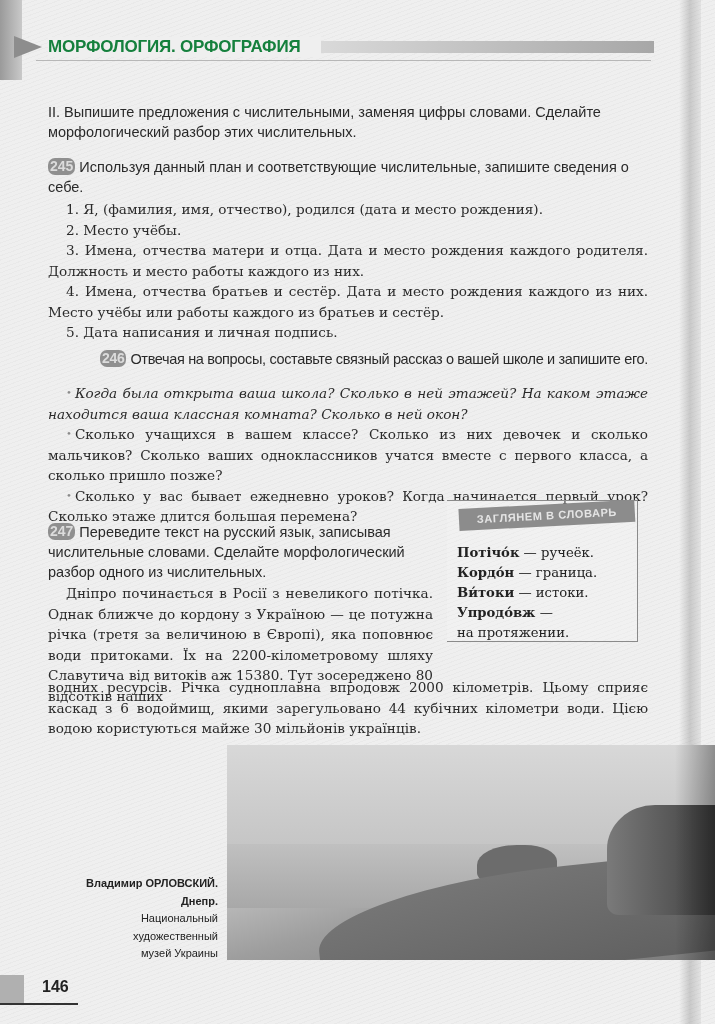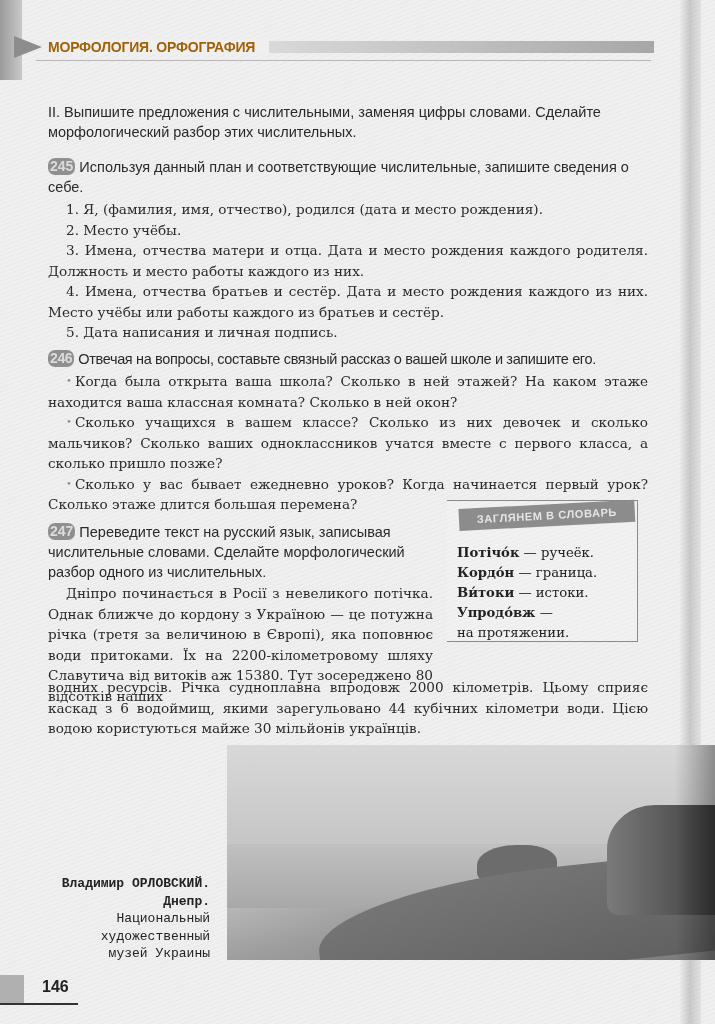--- a/index.html
+++ b/index.html
@@ -44,25 +44,25 @@
     .header .arrow {
       width: 0; height: 0;
       border-top: 11px solid transparent;
       border-bottom: 11px solid transparent;
       border-left: 28px solid #8d8d8d;
       margin-right: 6px;
     }
     .header .title {
       font-family: "Liberation Sans", sans-serif;
       font-weight: bold;
-      font-size: 14px;
+      font-size: 17px;
       letter-spacing: -0.2px;
-      color: #a16207;
+      color: #15803d;
       white-space: nowrap;
-      padding-right: 14px;
+      padding-right: 21px;
       background: #efefef;
     }
     .header .bar {
       flex: 1;
       height: 12px;
       background: linear-gradient(90deg, #d9d9d9, #a7a7a7);
     }
     .header-rule {
       position: absolute;
       left: 36px; top: 60px;
@@ -176,25 +176,25 @@
       position: absolute; left: 250px; top: 100px; width: 80px; height: 40px;
       background: #6c6c6c;
       border-radius: 50% 40% 20% 30%;
     }
     .painting .shadow-right {
       position: absolute; right: 0; top: 0; width: 40px; height: 100%;
       background: linear-gradient(90deg, rgba(0,0,0,0), rgba(0,0,0,0.35));
     }
     .caption {
       position: absolute;
-      left: 40px; top: 875px;
+      left: 48px; top: 875px;
       width: 170px;
       text-align: right;
-      font-family: Liberation Mono, monospace;
-      font-size: 13px;
+      font-family: Liberation Sans, sans-serif;
+      font-size: 11px;
       line-height: 17.5px;
       color: #222;
     }
     .caption .author, .caption .title {
       font-weight: bold;
     }
     .page-num-block {
       position: absolute;
       left: 0; top: 975px;
       width: 24px; height: 30px;
@@ -237,22 +237,22 @@
   <div class="block" style="top:129px;">
     <p class="sans"><span class="num-badge">245</span><span>Используя данный план и соответствующие числительные, запишите сведения о себе.</span></p>
     <p class="serif indent" style="margin-top:2px;">1. Я, (фамилия, имя, отчество), родился (дата и место рождения).</p>
     <p class="serif indent">2. Место учёбы.</p>
     <p class="serif indent">3. Имена, отчества матери и отца. Дата и место рождения каждого родителя. Должность и место работы каждого из них.</p>
     <p class="serif indent">4. Имена, отчества братьев и сестёр. Дата и место рождения каждого из них. Место учёбы или работы каждого из братьев и сестёр.</p>
     <p class="serif indent">5. Дата написания и личная подпись.</p>
   </div>
 
   <div class="block" style="top:321px;">
-    <p class="sans" style="letter-spacing:-0.35px;"><span class="num-badge">246</span><span>Отвечая на вопросы, составьте связный рассказ о вашей школе и запишите его.</span></p>
-    <p class="serif indent" style="margin-top:2px;"><span class="bullet">•</span><span>Когда была открыта ваша школа? Сколько в ней этажей? На каком этаже находится ваша классная комната? Сколько в ней окон?</span></p>
+    <p class="sans" style="letter-spacing:-0.35px;text-align:right;"><span class="num-badge">246</span><span>Отвечая на вопросы, составьте связный рассказ о вашей школе и запишите его.</span></p>
+    <p class="serif indent" style="margin-top:14px;font-style:italic;"><span class="bullet">•</span><span>Когда была открыта ваша школа? Сколько в ней этажей? На каком этаже находится ваша классная комната? Сколько в ней окон?</span></p>
     <p class="serif indent"><span class="bullet">•</span><span>Сколько учащихся в вашем классе? Сколько из них девочек и сколько мальчиков? Сколько ваших одноклассников учатся вместе с первого класса, а сколько пришло позже?</span></p>
     <p class="serif indent"><span class="bullet">•</span><span>Сколько у вас бывает ежедневно уроков? Когда начинается первый урок? Сколько этаже длится большая перемена?</span></p>
   </div>
 
   <div class="block" style="top:494px; width:385px;">
     <p class="sans"><span class="num-badge">247</span><span>Переведите текст на русский язык, записывая числительные словами. Сделайте морфологический разбор одного из числительных.</span></p>
     <p class="serif indent" style="margin-top:1px;">Дніпро починається в Росії з невеликого потічка. Однак ближче до кордону з Україною — це потужна річка (третя за величиною в Європі), яка поповнює води притоками. Їх на 2200-кілометровому шляху Славутича від витоків аж 15380. Тут зосереджено 80 відсотків наших</p>
   </div>
   <div class="block" style="top:677px; width:600px;">
     <p class="serif">водних ресурсів. Річка судноплавна впродовж 2000 кілометрів. Цьому сприяє каскад з 6 водоймищ, якими зарегульовано 44 кубічних кілометри води. Цією водою користуються майже 30 мільйонів українців.</p>

